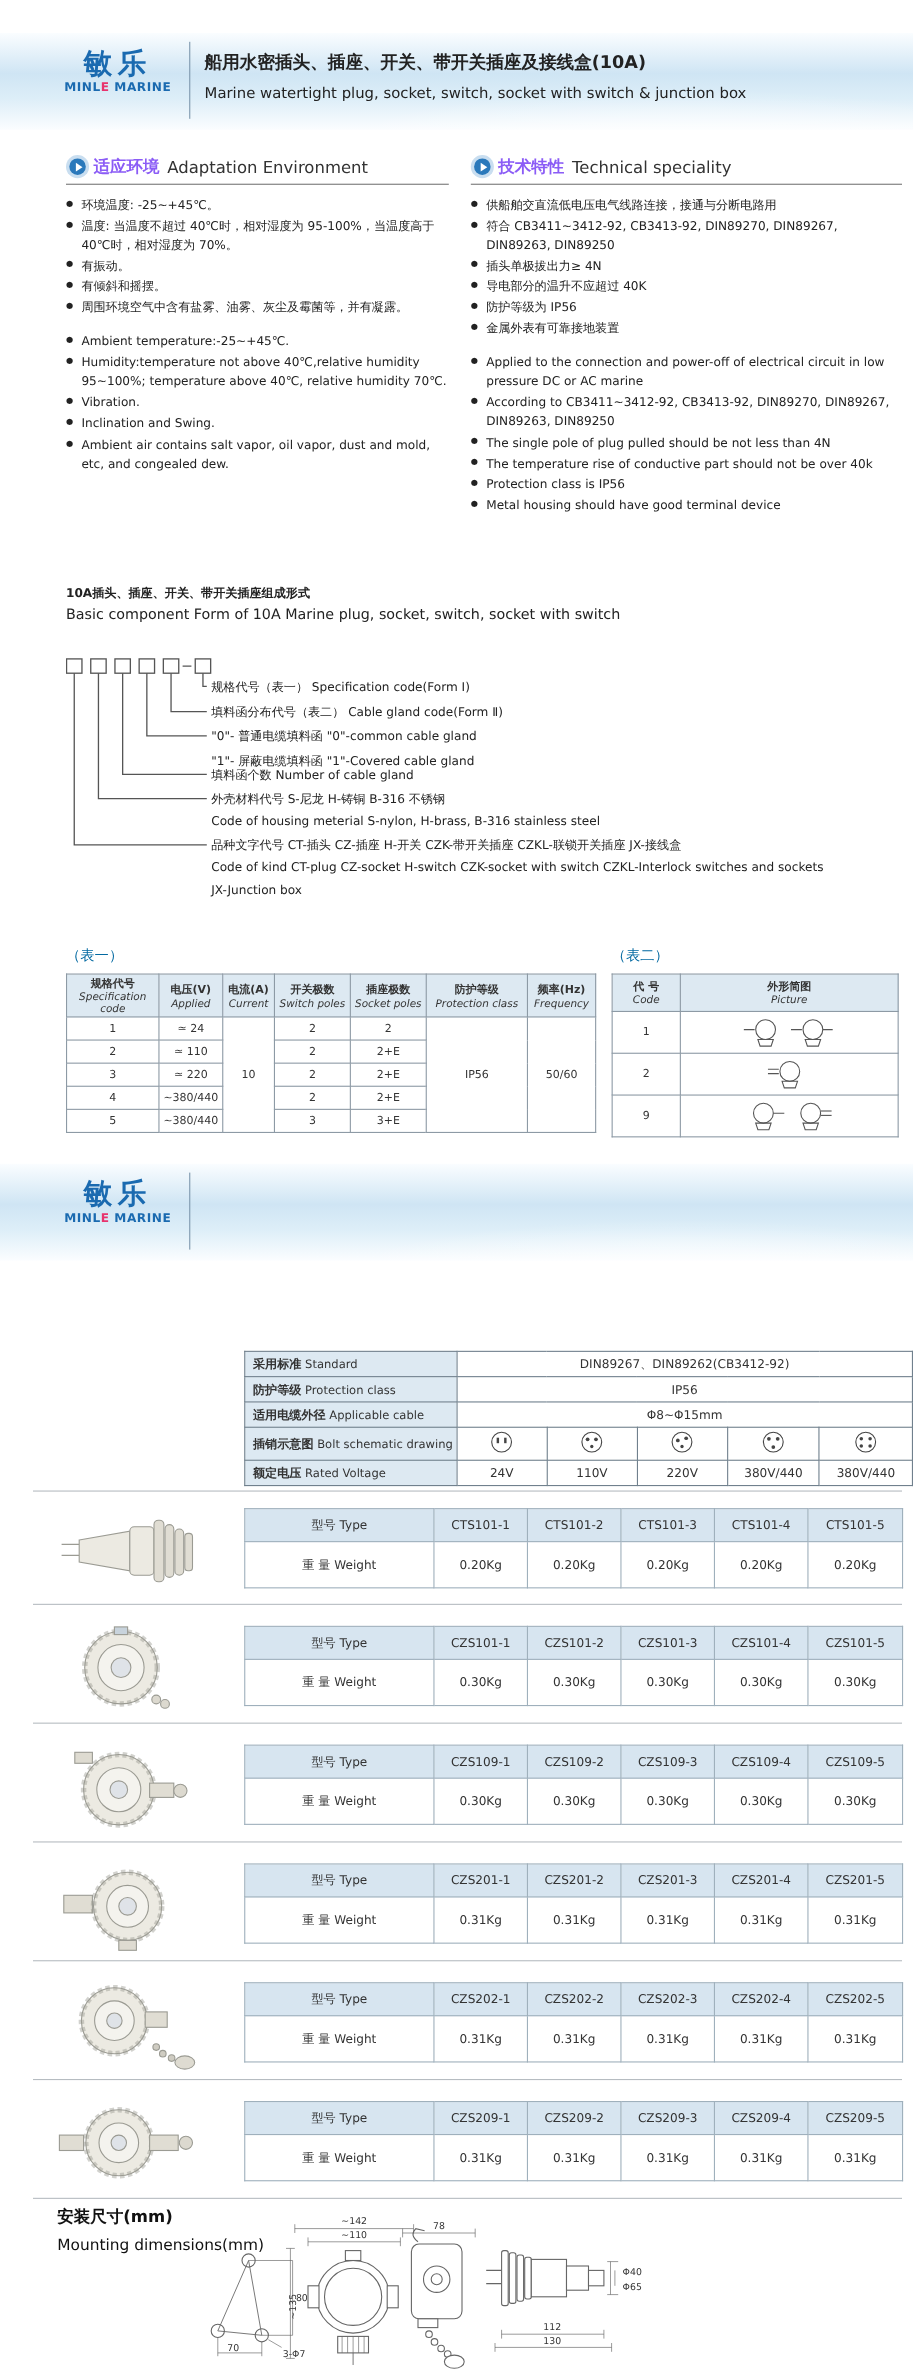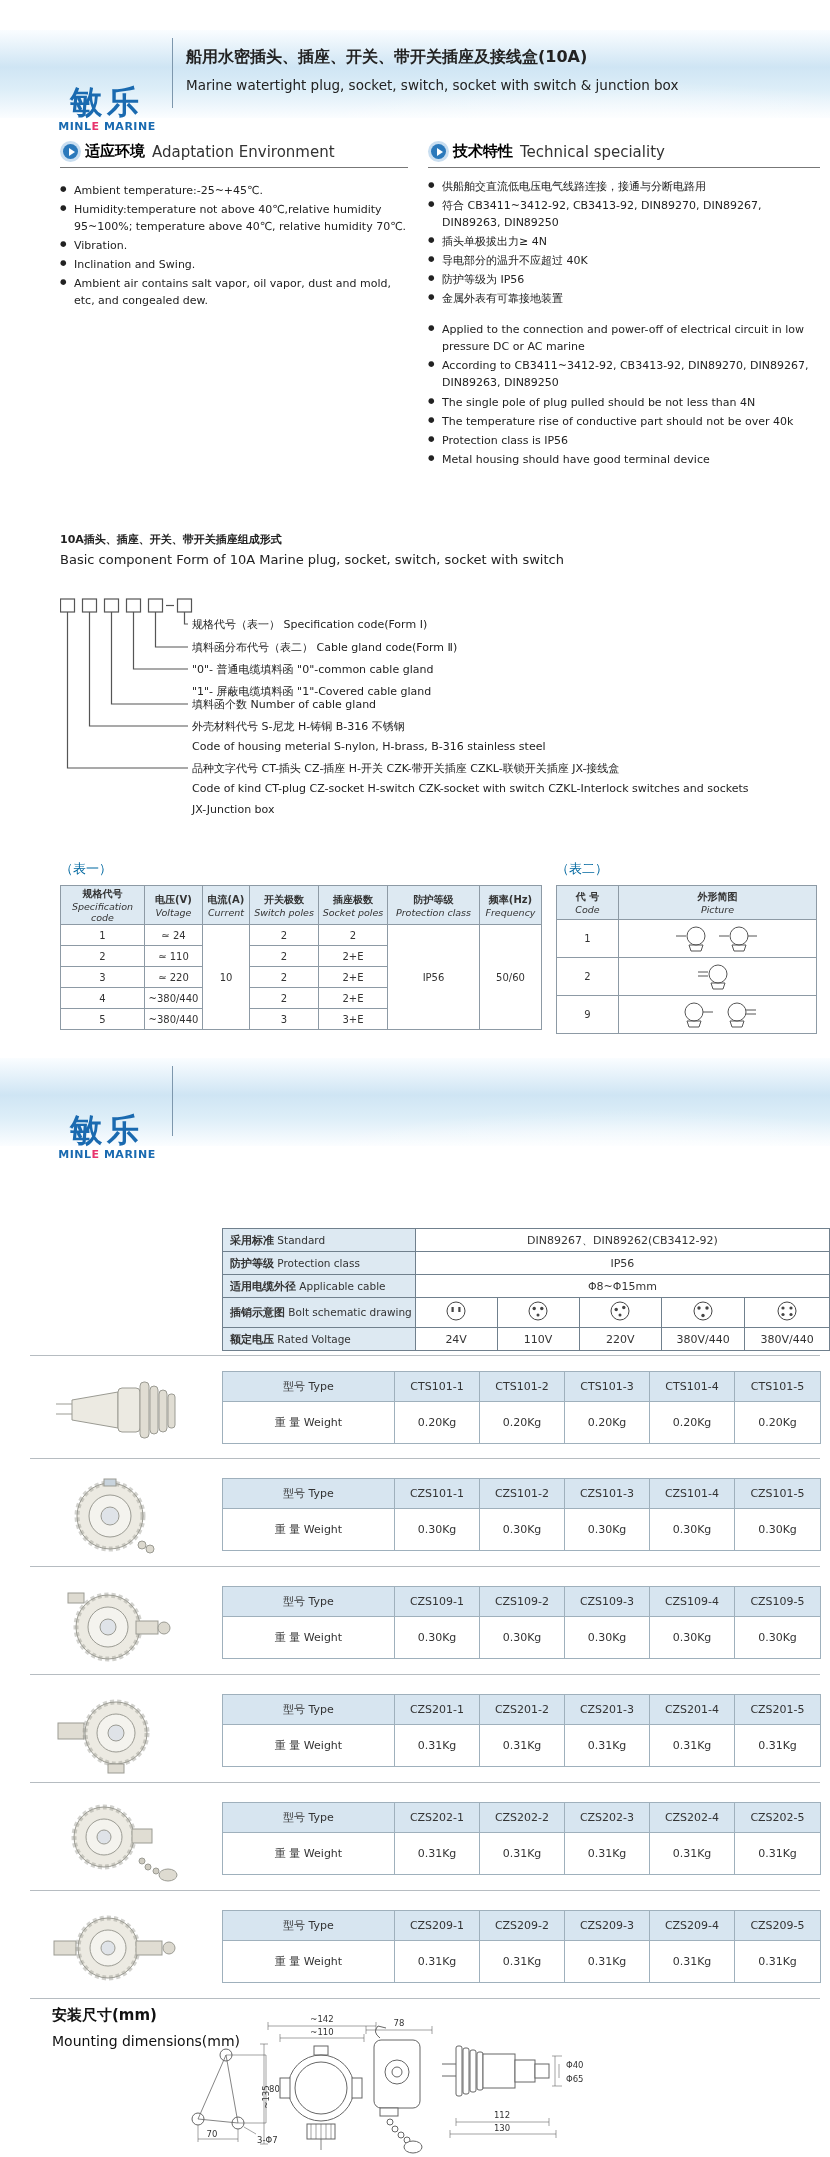--- a/index.html
+++ b/index.html
@@ -6,36 +6,36 @@
   body { background:#fff; font-family:"DejaVu Sans","Liberation Sans",sans-serif; color:#333; }
   .page { position:relative; width:830px; height:2157px; margin:0 auto; background:#fff; overflow:hidden; }
 
   
   .band { position:absolute; left:0; width:830px; height:88px;
     background:linear-gradient(180deg,#fafdff 0%,#cfe5f4 42%,#ddeef8 68%,#fbfdff 100%); }
   .band::before { content:""; position:absolute; inset:0;
     background:radial-gradient(ellipse 70% 120% at 75% 130%, rgba(255,255,255,.85), rgba(255,255,255,0) 60%); }
   .band1 { top:30px; } .band2 { top:1058px; }
   .logo { position:absolute; left:52px; top:14px; width:110px; text-align:center; }
-  .logo-cn { font-size:32px; font-weight:bold; color:#1a6ab0; letter-spacing:5px; line-height:1.1;margin-top:41px; }
+  .logo-cn { font-size:26px; font-weight:bold; color:#1a6ab0; letter-spacing:5px; line-height:1.1; }
   .logo-en { font-size:11px; font-weight:bold; color:#1a6ab0; letter-spacing:.5px; }
   .logo-en .accent { color:#e8336d; }
   .vdiv { position:absolute; left:172px; top:8px; width:1px; height:70px; background:#7d97ad; }
   .band-titles { position:absolute; left:186px; top:17px; }
   .bt-cn { font-size:16px; font-weight:bold; color:#222; margin-bottom:9px; }
   .bt-en { font-size:13.5px; color:#222; }
 
   
   .col { position:absolute; top:142px; }
   .col-left { left:60px; width:348px; }
   .col-right { left:428px; width:392px; }
   .sec-head { display:flex; align-items:center; gap:7px; border-bottom:1px solid #777; padding-bottom:6px; margin-bottom:10px; }
   .sec-icon { flex:0 0 15px; width:15px; height:15px; border-radius:50%; background:#2b79bb; position:relative; box-shadow:0 0 0 3px #c9def0; margin-left:3px; }
   .sec-icon::after { content:""; position:absolute; left:5.5px; top:3.5px; border-left:6px solid #fff; border-top:4px solid transparent; border-bottom:4px solid transparent; }
-  .st-cn { font-size:15px; font-weight:bold; color:#000000; }
+  .st-cn { font-size:15px; font-weight:bold; color:#8b5cf6; }
   .st-en { font-size:15px; color:#333; }
   .blist { list-style:none; }
   .blist li { position:relative; padding-left:14px; font-size:11px; line-height:1.55; margin-bottom:2px; color:#222; }
   .blist li::before { content:"●"; position:absolute; left:0; top:1px; font-size:7.5px; }
   .blist-en { margin-top:14px; }
 
   
   .comp { position:absolute; left:60px; top:532px; width:760px; }
   .ct-cn { font-size:11px; font-weight:bold; color:#222; }
   .ct-en { font-size:13px; margin-top:5px; color:#222; }
@@ -96,20 +96,27 @@
       <div class="bt-en">Marine watertight plug, socket, switch, socket with switch &amp; junction box</div>
     </div>
   </div>
 
   <div class="col col-left">
     <div class="sec-head">
       <span class="sec-icon"></span>
       <span class="st-cn">适应环境</span>
       <span class="st-en">Adaptation Environment</span>
     </div>
+    <ul class="blist">
+      <li>环境温度: -25~+45℃。</li>
+      <li>温度: 当温度不超过 40℃时，相对湿度为 95-100%，当温度高于40℃时，相对湿度为 70%。</li>
+      <li>有振动。</li>
+      <li>有倾斜和摇摆。</li>
+      <li>周围环境空气中含有盐雾、油雾、灰尘及霉菌等，并有凝露。</li>
+    </ul>
     <ul class="blist blist-en">
       <li>Ambient temperature:-25~+45℃.</li>
       <li>Humidity:temperature not above 40℃,relative humidity 95~100%; temperature above 40℃, relative humidity 70℃.</li>
       <li>Vibration.</li>
       <li>Inclination and Swing.</li>
       <li>Ambient air contains salt vapor, oil vapor, dust and mold, etc, and congealed dew.</li>
     </ul>
   </div>
 
   <div class="col col-right">
@@ -183,21 +190,21 @@
           <col style="width:62px">
         </colgroup>
       <tbody>
           <tr>
         <td class="th">
               <span class="hcn">规格代号</span>
               <span class="hen">Specification code</span>
             </td>
         <td class="th">
               <span class="hcn">电压(V)</span>
-              <span class="hen">Voltage</span>
+              <span class="hen">Applied</span>
             </td>
         <td class="th">
               <span class="hcn">电流(A)</span>
               <span class="hen">Current</span>
             </td>
         <td class="th">
               <span class="hcn">开关极数</span>
               <span class="hen">Switch poles</span>
             </td>
         <td class="th">

